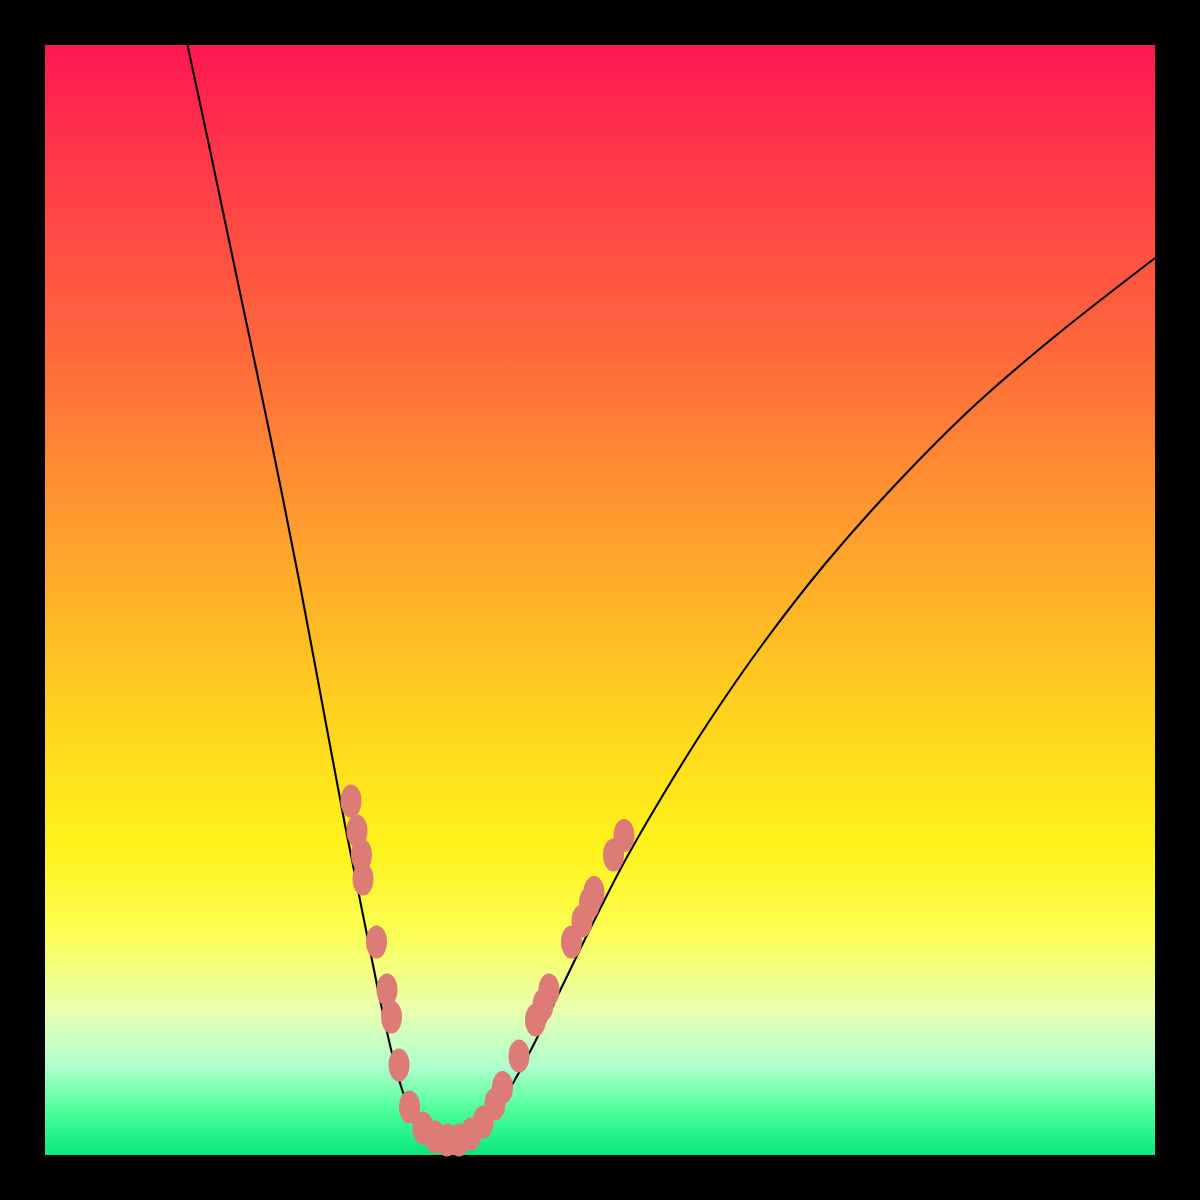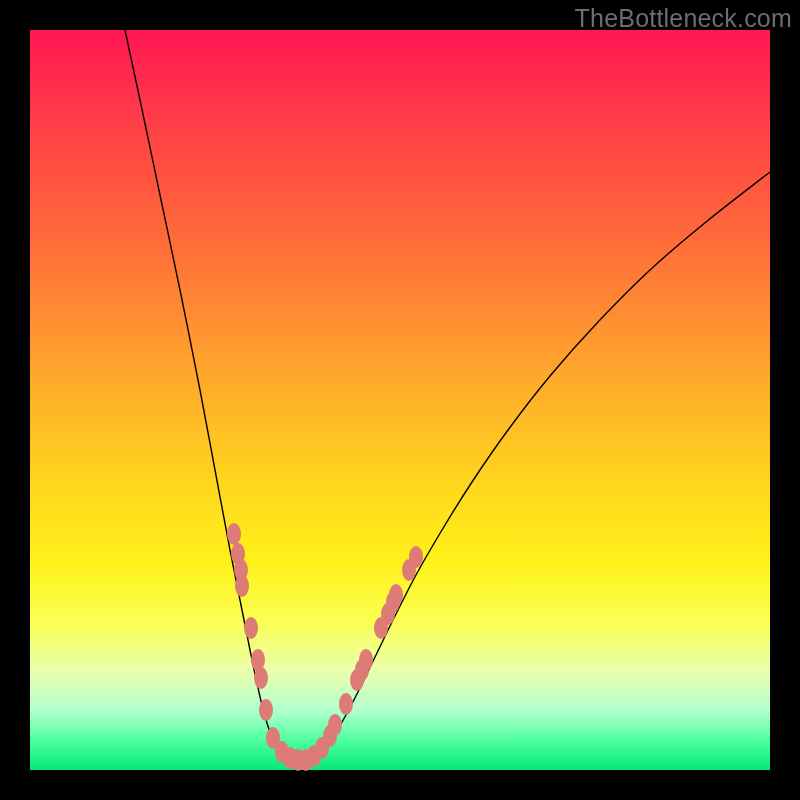--- a/index.html
+++ b/index.html
@@ -100,14 +100,13 @@
           <ellipse cx="336" cy="630" rx="7" ry="11" class="marker" fill="#dd7b77"></ellipse>
           <ellipse cx="351" cy="598" rx="7" ry="11" class="marker" fill="#dd7b77"></ellipse>
           <ellipse cx="358" cy="584" rx="7" ry="11" class="marker" fill="#dd7b77"></ellipse>
           <ellipse cx="363" cy="572" rx="7" ry="11" class="marker" fill="#dd7b77"></ellipse>
           <ellipse cx="366" cy="565" rx="7" ry="11" class="marker" fill="#dd7b77"></ellipse>
           <ellipse cx="379" cy="540" rx="7" ry="11" class="marker" fill="#dd7b77"></ellipse>
           <ellipse cx="386" cy="527" rx="7" ry="11" class="marker" fill="#dd7b77"></ellipse>
         </g>
     </svg>
   </div>
-  <div class="watermark">TheBottleneck.com</div>
 </div>
 
 </body></html>

